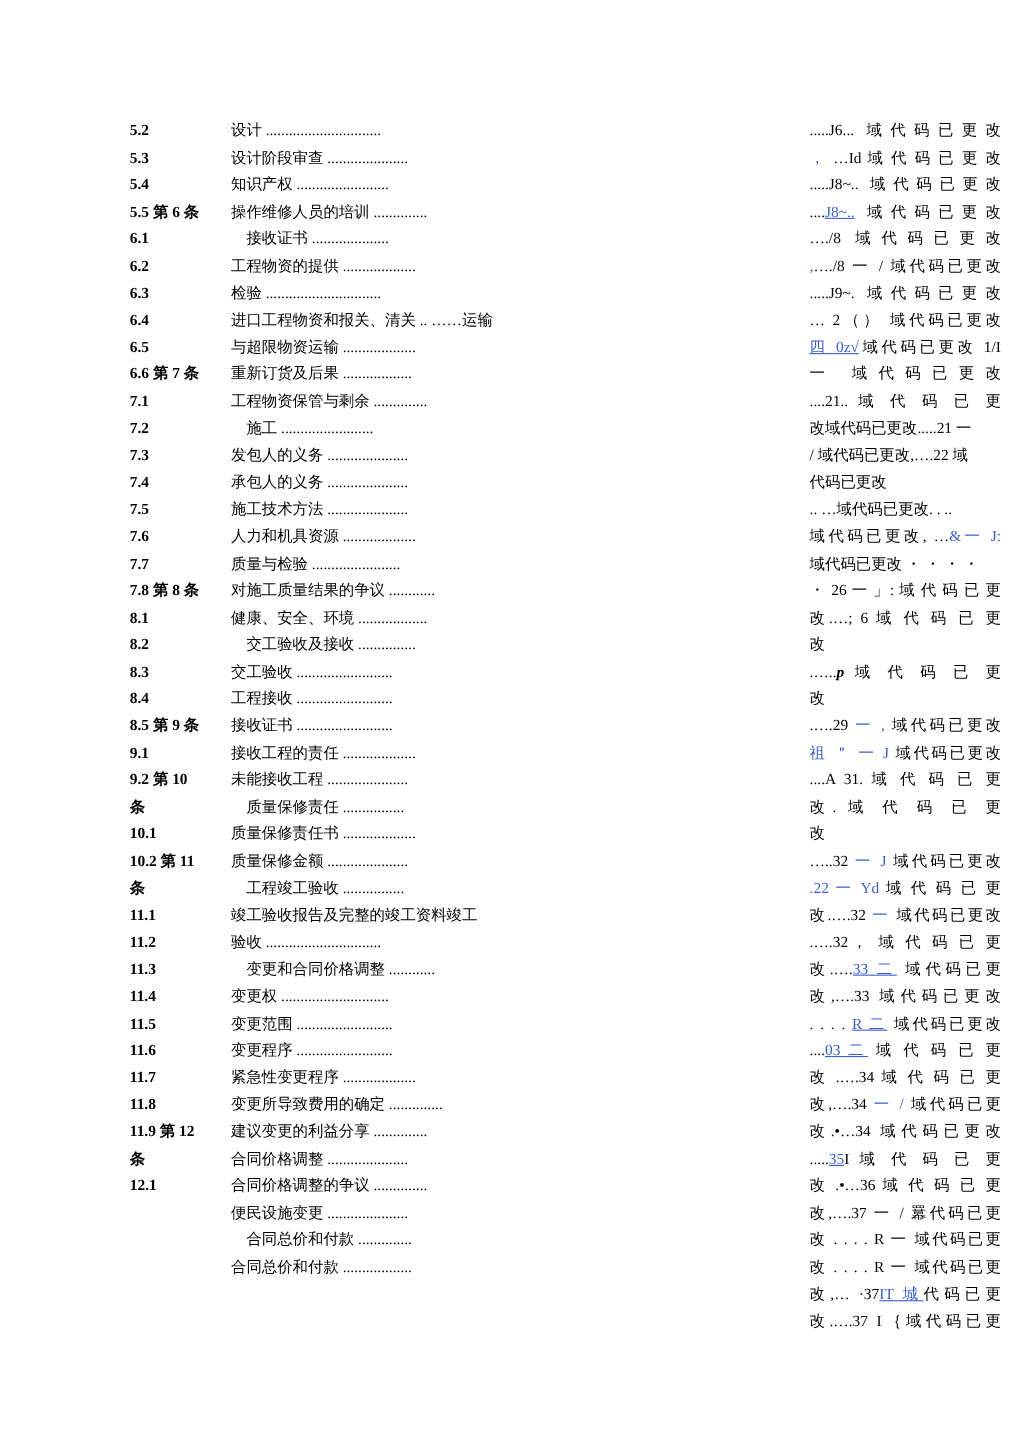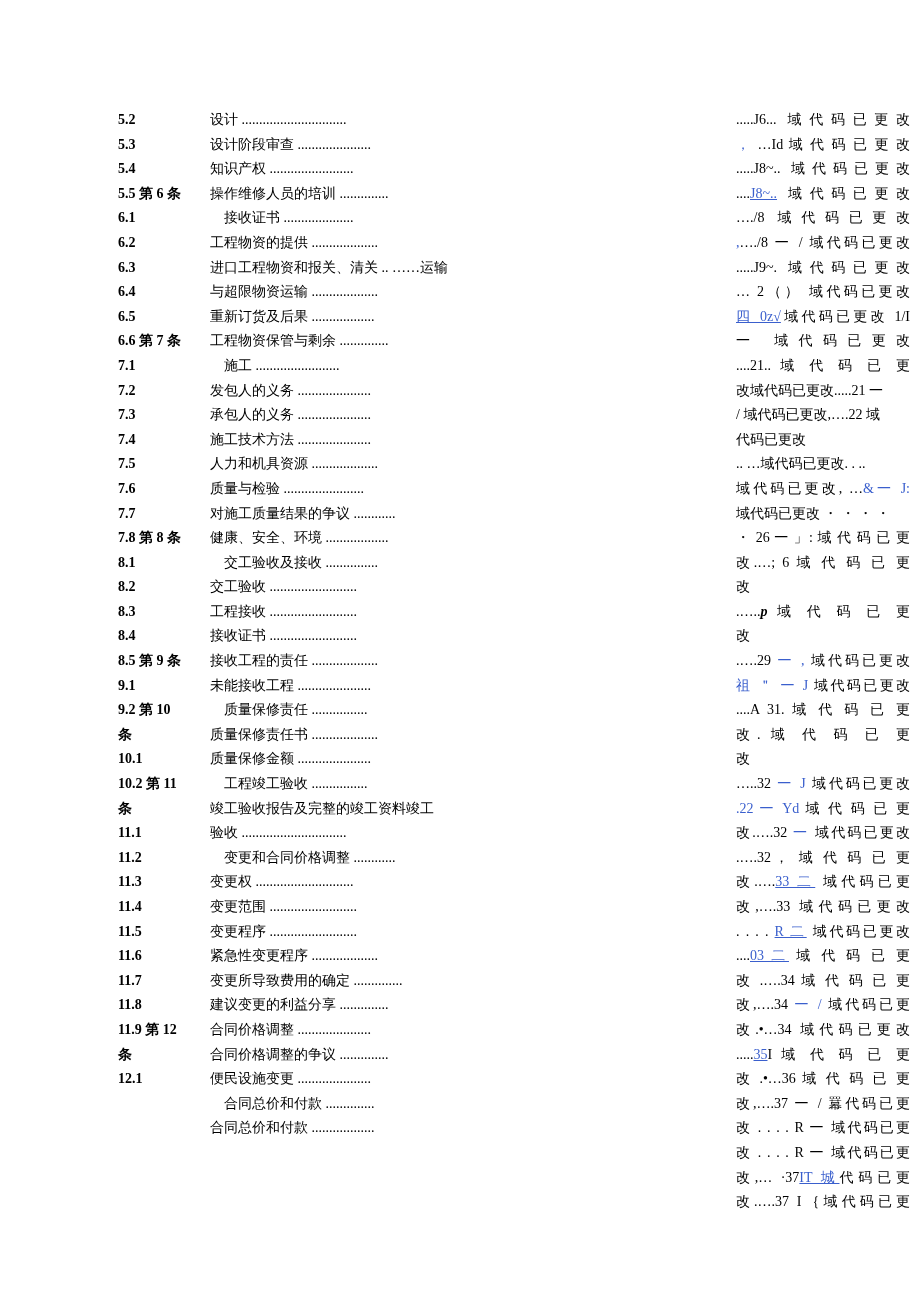--- a/index.html
+++ b/index.html
@@ -111,20 +111,21 @@
       <div class="num-item">12.1</div>
     </div>
 
   <div class="col-mid">
       <div class="toc-item"><span class="txt">设计 </span><span class="lead">..............................</span></div>
       <div class="toc-item"><span class="txt">设计阶段审查 </span><span class="lead">.....................</span></div>
       <div class="toc-item"><span class="txt">知识产权 </span><span class="lead">........................</span></div>
       <div class="toc-item"><span class="txt">操作维修人员的培训 </span><span class="lead">..............</span></div>
       <div class="toc-item indent1"><span class="txt">接收证书 </span><span class="lead">....................</span></div>
       <div class="toc-item"><span class="txt">工程物资的提供 </span><span class="lead">...................</span></div>
+      <div class="toc-item"><span class="txt">检验 </span><span class="lead">..............................</span></div>
       <div class="toc-item"><span class="txt">进口工程物资和报关、清关 .. ……运输</span></div>
       <div class="toc-item"><span class="txt">与超限物资运输 </span><span class="lead">...................</span></div>
       <div class="toc-item"><span class="txt">重新订货及后果 </span><span class="lead">..................</span></div>
       <div class="toc-item"><span class="txt">工程物资保管与剩余 </span><span class="lead">..............</span></div>
       <div class="toc-item indent1"><span class="txt">施工 </span><span class="lead">........................</span></div>
       <div class="toc-item"><span class="txt">发包人的义务 </span><span class="lead">.....................</span></div>
       <div class="toc-item"><span class="txt">承包人的义务 </span><span class="lead">.....................</span></div>
       <div class="toc-item"><span class="txt">施工技术方法 </span><span class="lead">.....................</span></div>
       <div class="toc-item"><span class="txt">人力和机具资源 </span><span class="lead">...................</span></div>
       <div class="toc-item"><span class="txt">质量与检验 </span><span class="lead">.......................</span></div>

